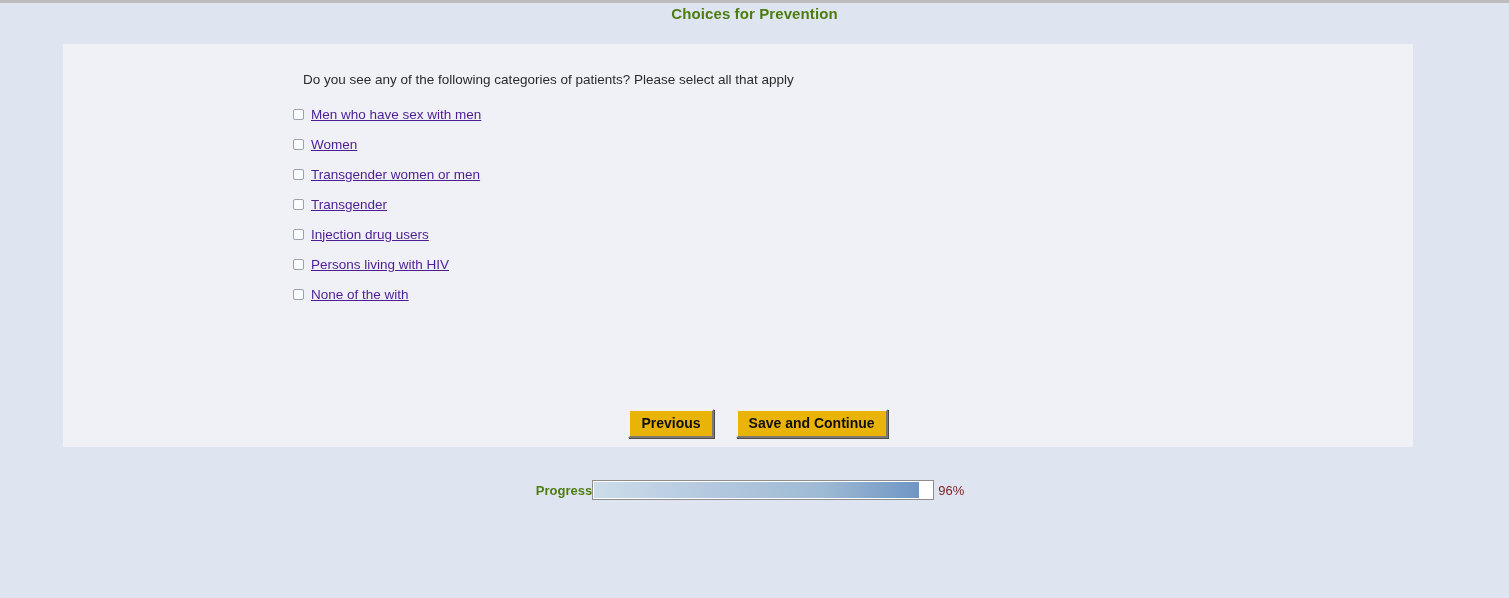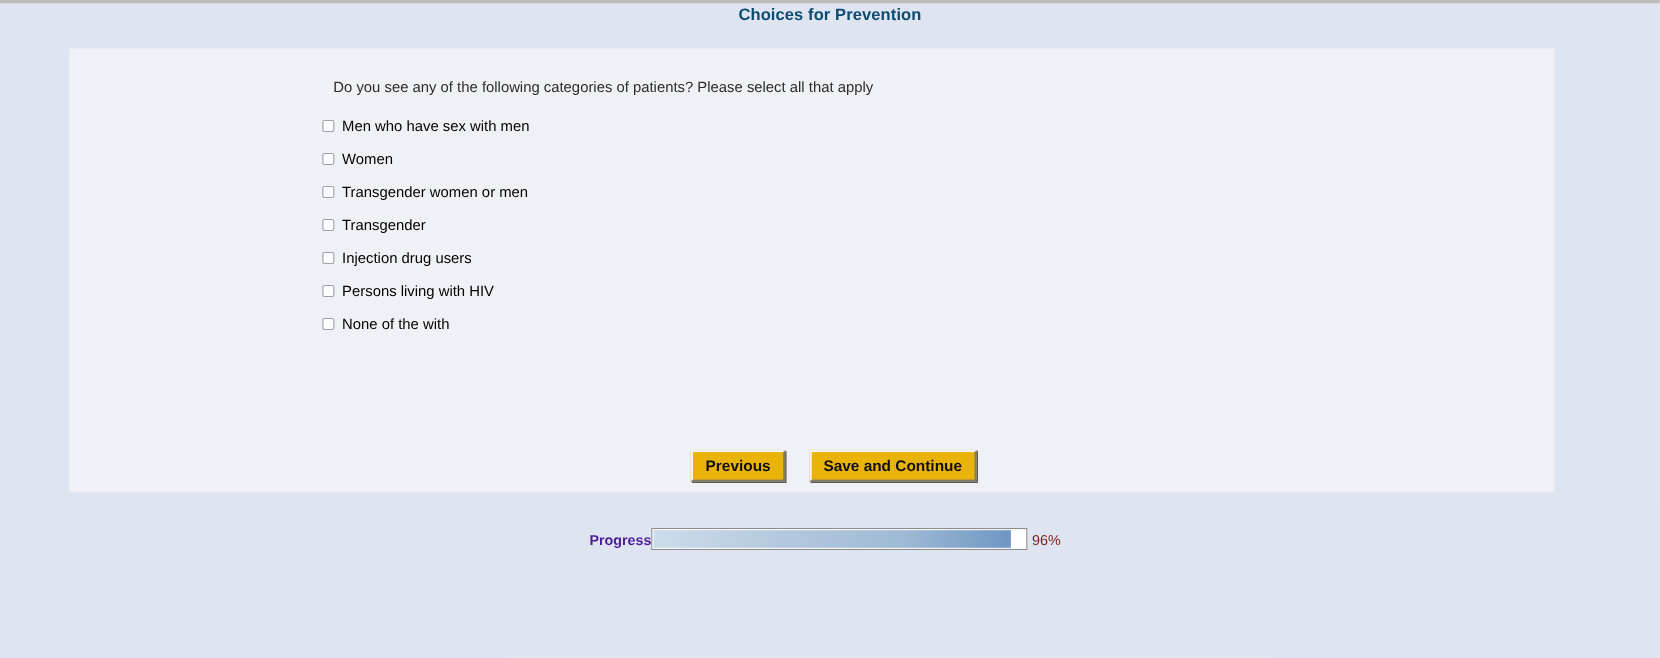--- a/index.html
+++ b/index.html
@@ -23,21 +23,21 @@
     background: #bcbcbc;
   }
   .page-title {
     position: absolute;
     top: 5px;
     left: 0;
     width: 1509px;
     text-align: center;
     font-size: 15px;
     font-weight: bold;
-    color: #0c4a6e;
+    color: #4d7c0f;
     letter-spacing: 0.1px;
   }
   .panel {
     position: absolute;
     left: 63px;
     top: 44px;
     width: 1350px;
     height: 403px;
     background: #eff1f6;
   }
@@ -65,23 +65,24 @@
     box-sizing: border-box;
     border: 1px solid #9aa2ad;
     border-radius: 2px;
     background: #fbfcfd;
     margin-right: 7px;
     flex: 0 0 auto;
     cursor: pointer;
   }
   .option-label {
     font-size: 13.5px;
-    color: #000000;
+    color: #4c1d95;
     white-space: nowrap;
     cursor: default;
+    text-decoration: underline;
   }
   .buttons {
     position: absolute;
     top: 365px;
     left: 0;
     width: 1350px;
     display: flex;
     justify-content: center;
     align-items: flex-start;
     gap: 22px;
@@ -110,21 +111,21 @@
     width: 1350px;
     display: flex;
     align-items: center;
     justify-content: center;
     padding-left: 24px;
     box-sizing: border-box;
   }
   .progress-label {
     font-size: 13px;
     font-weight: bold;
-    color: #4c1d95;
+    color: #4d7c0f;
   }
   .progress-track {
     width: 342px;
     height: 20px;
     box-sizing: border-box;
     border: 1px solid #8d8d8d;
     background: #ffffff;
     padding: 1px;
   }
   .progress-fill {

